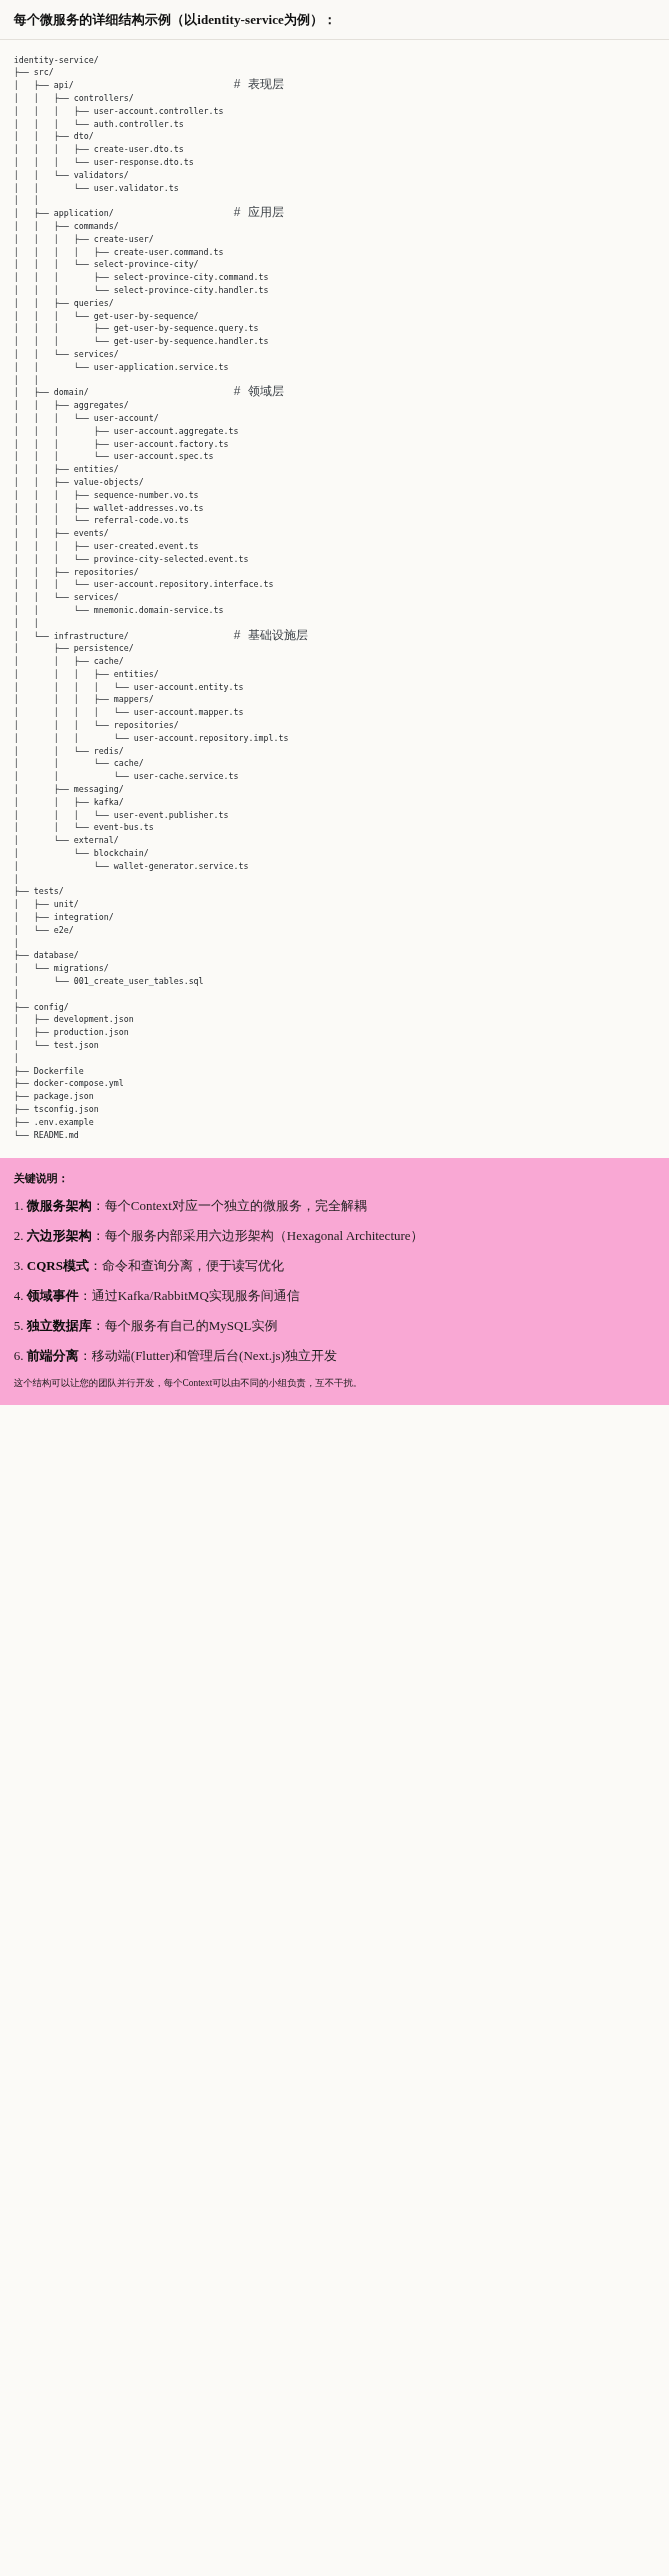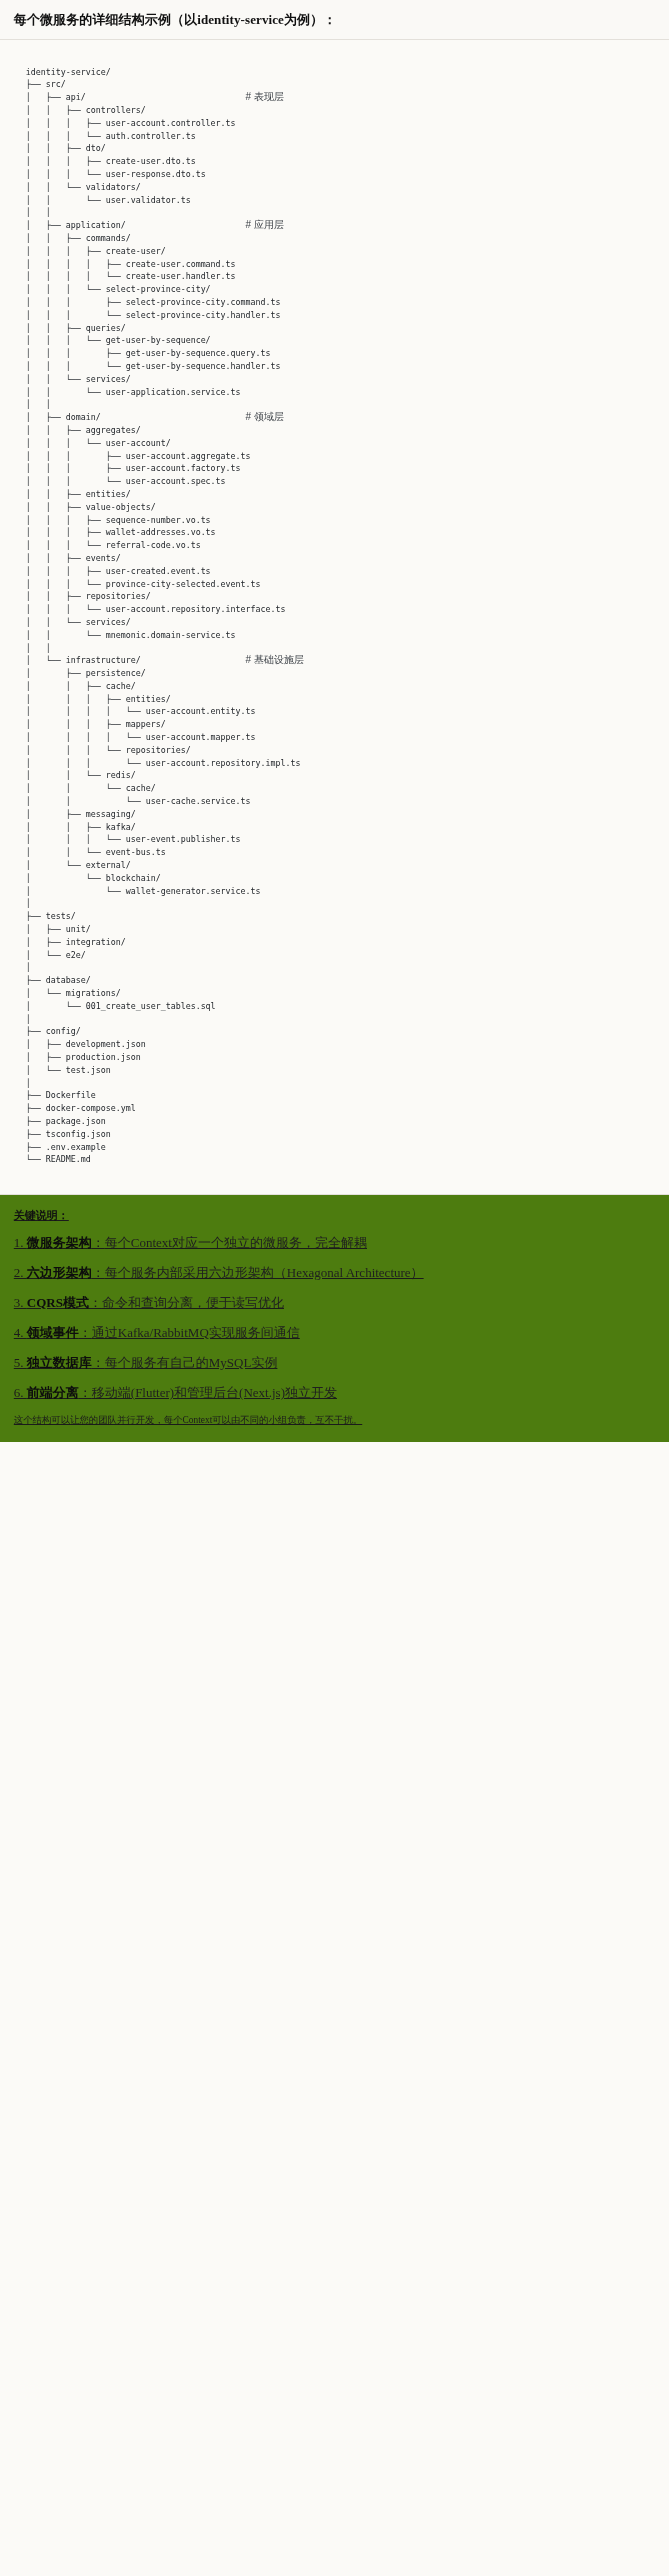--- a/index.html
+++ b/index.html
@@ -33,54 +33,53 @@
     color: #111111;
     letter-spacing: 0.1px;
   }
 
   
   .tree-block {
     padding: 13.8px 13.8px 16.3px 13.8px;
     background: #fbfaf7;
   }
   pre.tree {
-    margin: 12px;
+    margin: 0;
     font-family: "DejaVu Sans Mono", "Liberation Mono", monospace;
     font-size: 8.3px;
     line-height: 12.8px;
     color: #22262b;
     white-space: pre;
     letter-spacing: 0px;
     tab-size: 4;
   }
   .tree-row {
     white-space: pre;
     display: block;
     min-height: 12.8px;
   }
   .tree-path { color: #22262b; }
   .tree-comment {
     color: #3a3f45;
-    font-family: Liberation Sans, sans-serif;
-    font-size: 10px;
+    font-family: Liberation Mono, monospace;
+    font-size: 12px;
   }
 
   
   .section-divider {
     height: 0.6px;
     background: #e3e0da;
     margin: 0 0 0 0;
     border: 0;
   }
 
   
   .notes-block {
     padding: 12.5px 13.8px 13.8px 13.8px;
-    background: #4d7c0f;
-    text-decoration: underline;
+    background: #f9a8d4;
   }
   .notes-title {
     font-family: "Liberation Serif", serif;
     font-weight: bold;
     font-size: 11px;
     color: #111111;
     margin: 0 0 10px 0;
   }
   .note-item {
     font-family: "Liberation Serif", serif;
@@ -124,21 +123,20 @@
 </span><span class="tree-row"><span class="tree-path">│   │   ├── dto/</span>
 </span><span class="tree-row"><span class="tree-path">│   │   │   ├── create-user.dto.ts</span>
 </span><span class="tree-row"><span class="tree-path">│   │   │   └── user-response.dto.ts</span>
 </span><span class="tree-row"><span class="tree-path">│   │   └── validators/</span>
 </span><span class="tree-row"><span class="tree-path">│   │       └── user.validator.ts</span>
 </span><span class="tree-row"><span class="tree-path">│   │</span>
 </span><span class="tree-row"><span class="tree-path">│   ├── application/</span><span>                        </span><span class="tree-comment"># 应用层</span>
 </span><span class="tree-row"><span class="tree-path">│   │   ├── commands/</span>
 </span><span class="tree-row"><span class="tree-path">│   │   │   ├── create-user/</span>
 </span><span class="tree-row"><span class="tree-path">│   │   │   │   ├── create-user.command.ts</span>
-</span><span class="tree-row"><span class="tree-path">│   │   │   │   └── create-user.handler.ts</span>
 </span><span class="tree-row"><span class="tree-path">│   │   │   └── select-province-city/</span>
 </span><span class="tree-row"><span class="tree-path">│   │   │       ├── select-province-city.command.ts</span>
 </span><span class="tree-row"><span class="tree-path">│   │   │       └── select-province-city.handler.ts</span>
 </span><span class="tree-row"><span class="tree-path">│   │   ├── queries/</span>
 </span><span class="tree-row"><span class="tree-path">│   │   │   └── get-user-by-sequence/</span>
 </span><span class="tree-row"><span class="tree-path">│   │   │       ├── get-user-by-sequence.query.ts</span>
 </span><span class="tree-row"><span class="tree-path">│   │   │       └── get-user-by-sequence.handler.ts</span>
 </span><span class="tree-row"><span class="tree-path">│   │   └── services/</span>
 </span><span class="tree-row"><span class="tree-path">│   │       └── user-application.service.ts</span>
 </span><span class="tree-row"><span class="tree-path">│   │</span>

